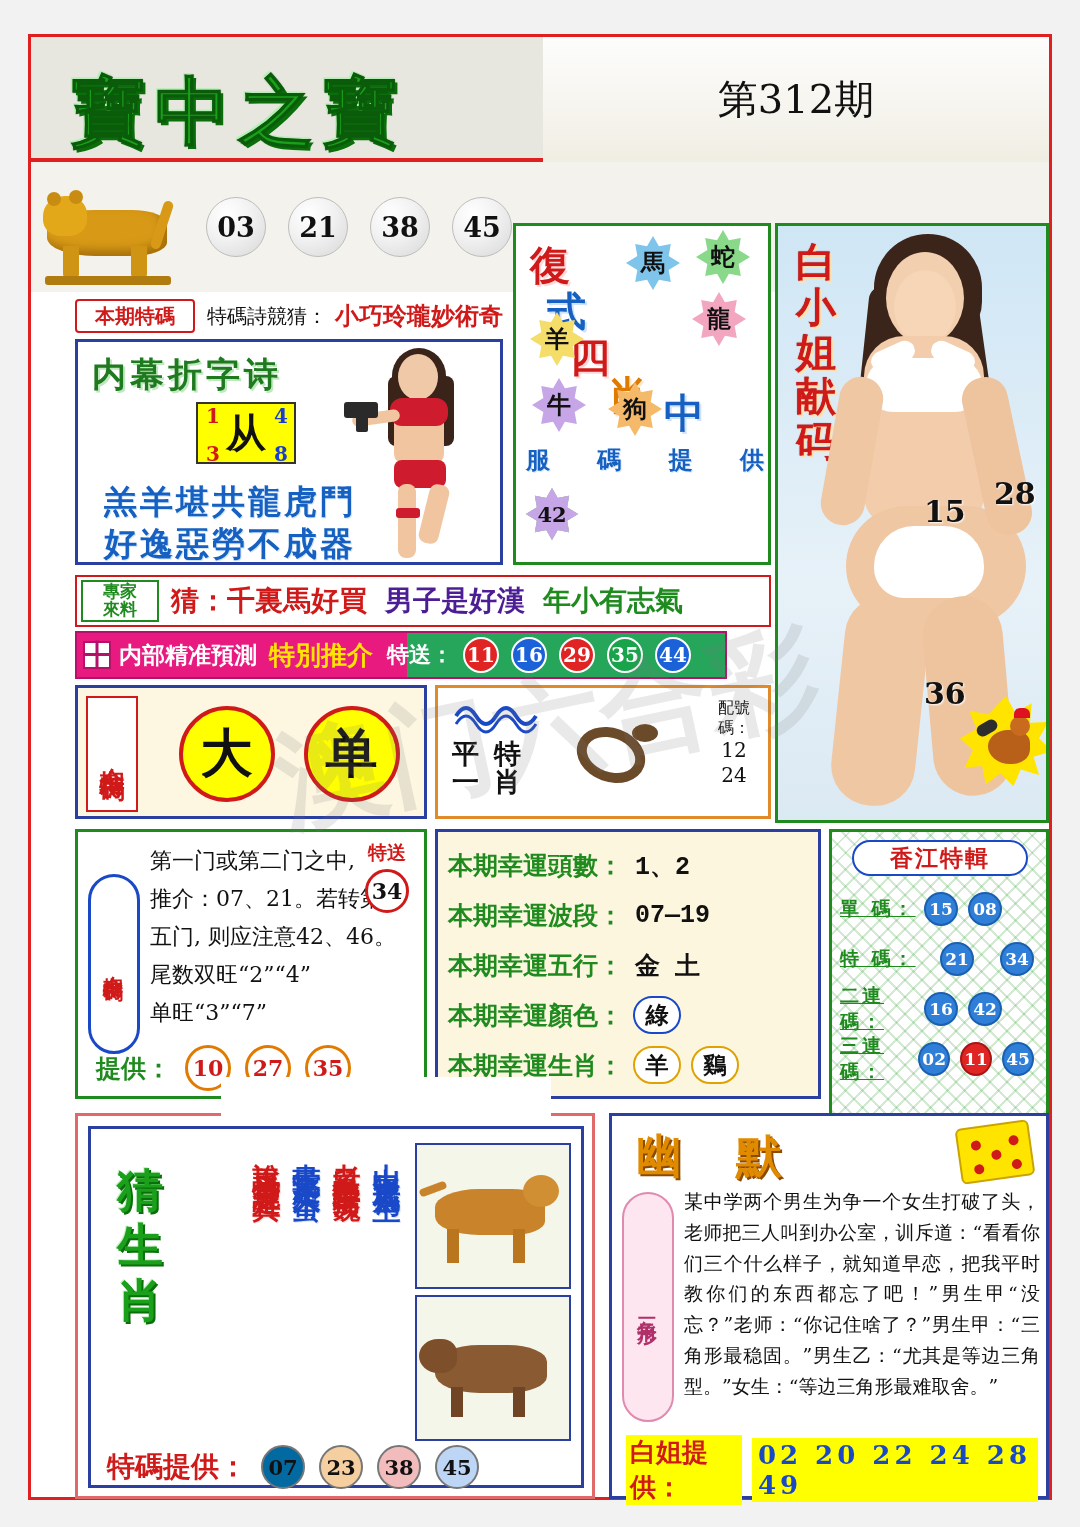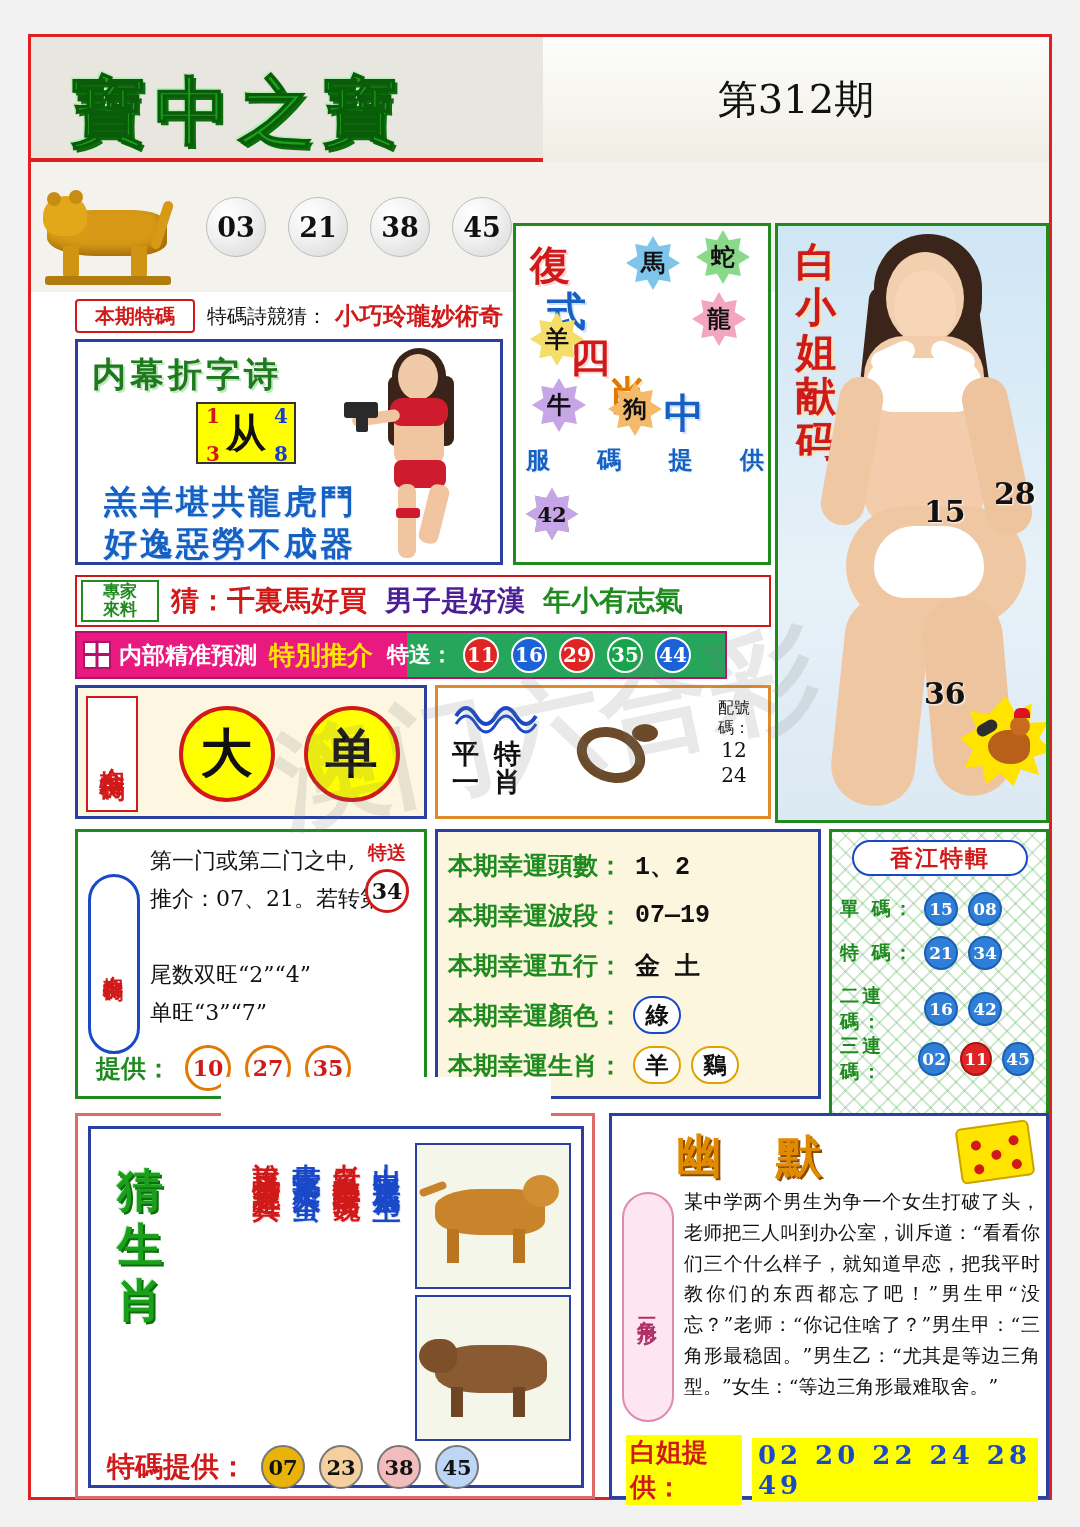--- a/index.html
+++ b/index.html
@@ -422,30 +422,30 @@
     border:2px solid #1a49c8; border-radius:18px; background:#fff;
     display:flex; align-items:center; justify-content:center;
     font-family:"DejaVu Serif","Liberation Serif",serif;
     font-size:23px; font-weight:bold; color:#d01a1a; letter-spacing:2px;
   }
   .r2-row {
     position:absolute; left:8px; width:204px; height:42px;
     display:flex; align-items:center;
     font-family:"DejaVu Serif","Liberation Serif",serif;
   }
-  .r2-row .k { font-size:19px; font-weight:bold; color:#1f8b1f; width:84px; letter-spacing:3px;}
+  .r2-row .k { font-size:19px; font-weight:bold; color:#1f8b1f; width:84px; letter-spacing:3px;text-decoration:underline;}
   .r2-row .bb {
     width:34px; height:34px; border-radius:50%;
     background:#2f7fd8; color:#fff; border:2px solid #1a5fb0;
     display:flex; align-items:center; justify-content:center;
     font-size:17px; font-weight:bold; margin-right:10px;
   }
   .r2-row .bb.red { background:#e02424; border-color:#a81414; }
   .r2-r1 { top:56px; }
-  .r2-r2 { top:100px; }
+  .r2-r2 { top:106px;justify-content:space-between; }
   .r2-r3 { top:156px; }
   .r2-r4 { top:206px; }
   
   .box-guess {
     position:absolute; left:44px; top:1076px; width:520px; height:386px;
     border:3px solid #e06a6a; background:#fff; padding:6px;
   }
   .guess-inner {
     position:absolute; left:10px; top:10px; width:496px; height:362px;
     border:3px solid #2b3fa0; background:#fff;
@@ -492,36 +492,35 @@
     font-family:"DejaVu Serif","Liberation Serif",serif;
     font-size:28px; font-weight:bold; color:#d01a1a;
   }
   .guess-bottom .gb {
     width:44px; height:44px; border-radius:50%;
     display:flex; align-items:center; justify-content:center;
     font-family:"DejaVu Serif","Liberation Serif",serif;
     font-size:21px; font-weight:bold; color:#111;
     border:2px solid #777;
   }
-  .gb-g { background:#eab308; border-color:#49a05c;text-align:center; }
+  .gb-g { background:#0369a1; border-color:#49a05c;text-align:center; }
   .gb-o { background:#f5cfa0; border-color:#c98a2d; }
   .gb-p { background:#f3bcbc; border-color:#cb5a5a; }
   .gb-b { background:#bdd6f5; border-color:#4a7fc0; }
   
   .box-humor {
     position:absolute; left:578px; top:1076px; width:440px; height:386px;
     border:3px solid #2b3fa0; background:#fff;
   }
   .humor-title {
     position:absolute; left:24px; top:10px;
     font-family:"DejaVu Serif","Liberation Serif",serif;
     font-size:46px; font-weight:bold; color:#e08a00;
     text-shadow:2px 2px 0 #8a4a00;
     letter-spacing:54px;
-    margin-left:40px;
   }
   .dice {
     position:absolute; right:14px; top:8px; width:74px; height:56px;
     background:#ffe400; border:2px solid #c9a400; border-radius:6px;
     transform:rotate(-8deg);
   }
   .dice .d { position:absolute; width:10px; height:10px; background:#d01a1a; border-radius:50%; }
   .dice .d1 { left:12px; top:12px; }
   .dice .d2 { left:50px; top:12px; }
   .dice .d3 { left:31px; top:24px; }
@@ -740,20 +739,21 @@
         <div>配號碼：</div>
         <div class="num">12</div>
         <div class="num">24</div>
       </div>
     </div>
 
     <div class="box-left2">
       <div class="l2-oval">今期特碼</div>
       <div class="l2-line l2-l1">第一门或第二门之中,</div>
       <div class="l2-line l2-l2">推介：07、21。若转第</div>
+      <div class="l2-line l2-l3">五门, 则应注意42、46。</div>
       <div class="l2-line l2-l4">尾数双旺“2”“4”</div>
       <div class="l2-line l2-l5">单旺“3”“7”</div>
       <div class="l2-send">
         <div>特送</div>
         <div class="cir">34</div>
       </div>
       <div class="l2-provide">
         <div class="lab">提供：</div>
         <div class="ob">10</div>
         <div class="ob">27</div>

